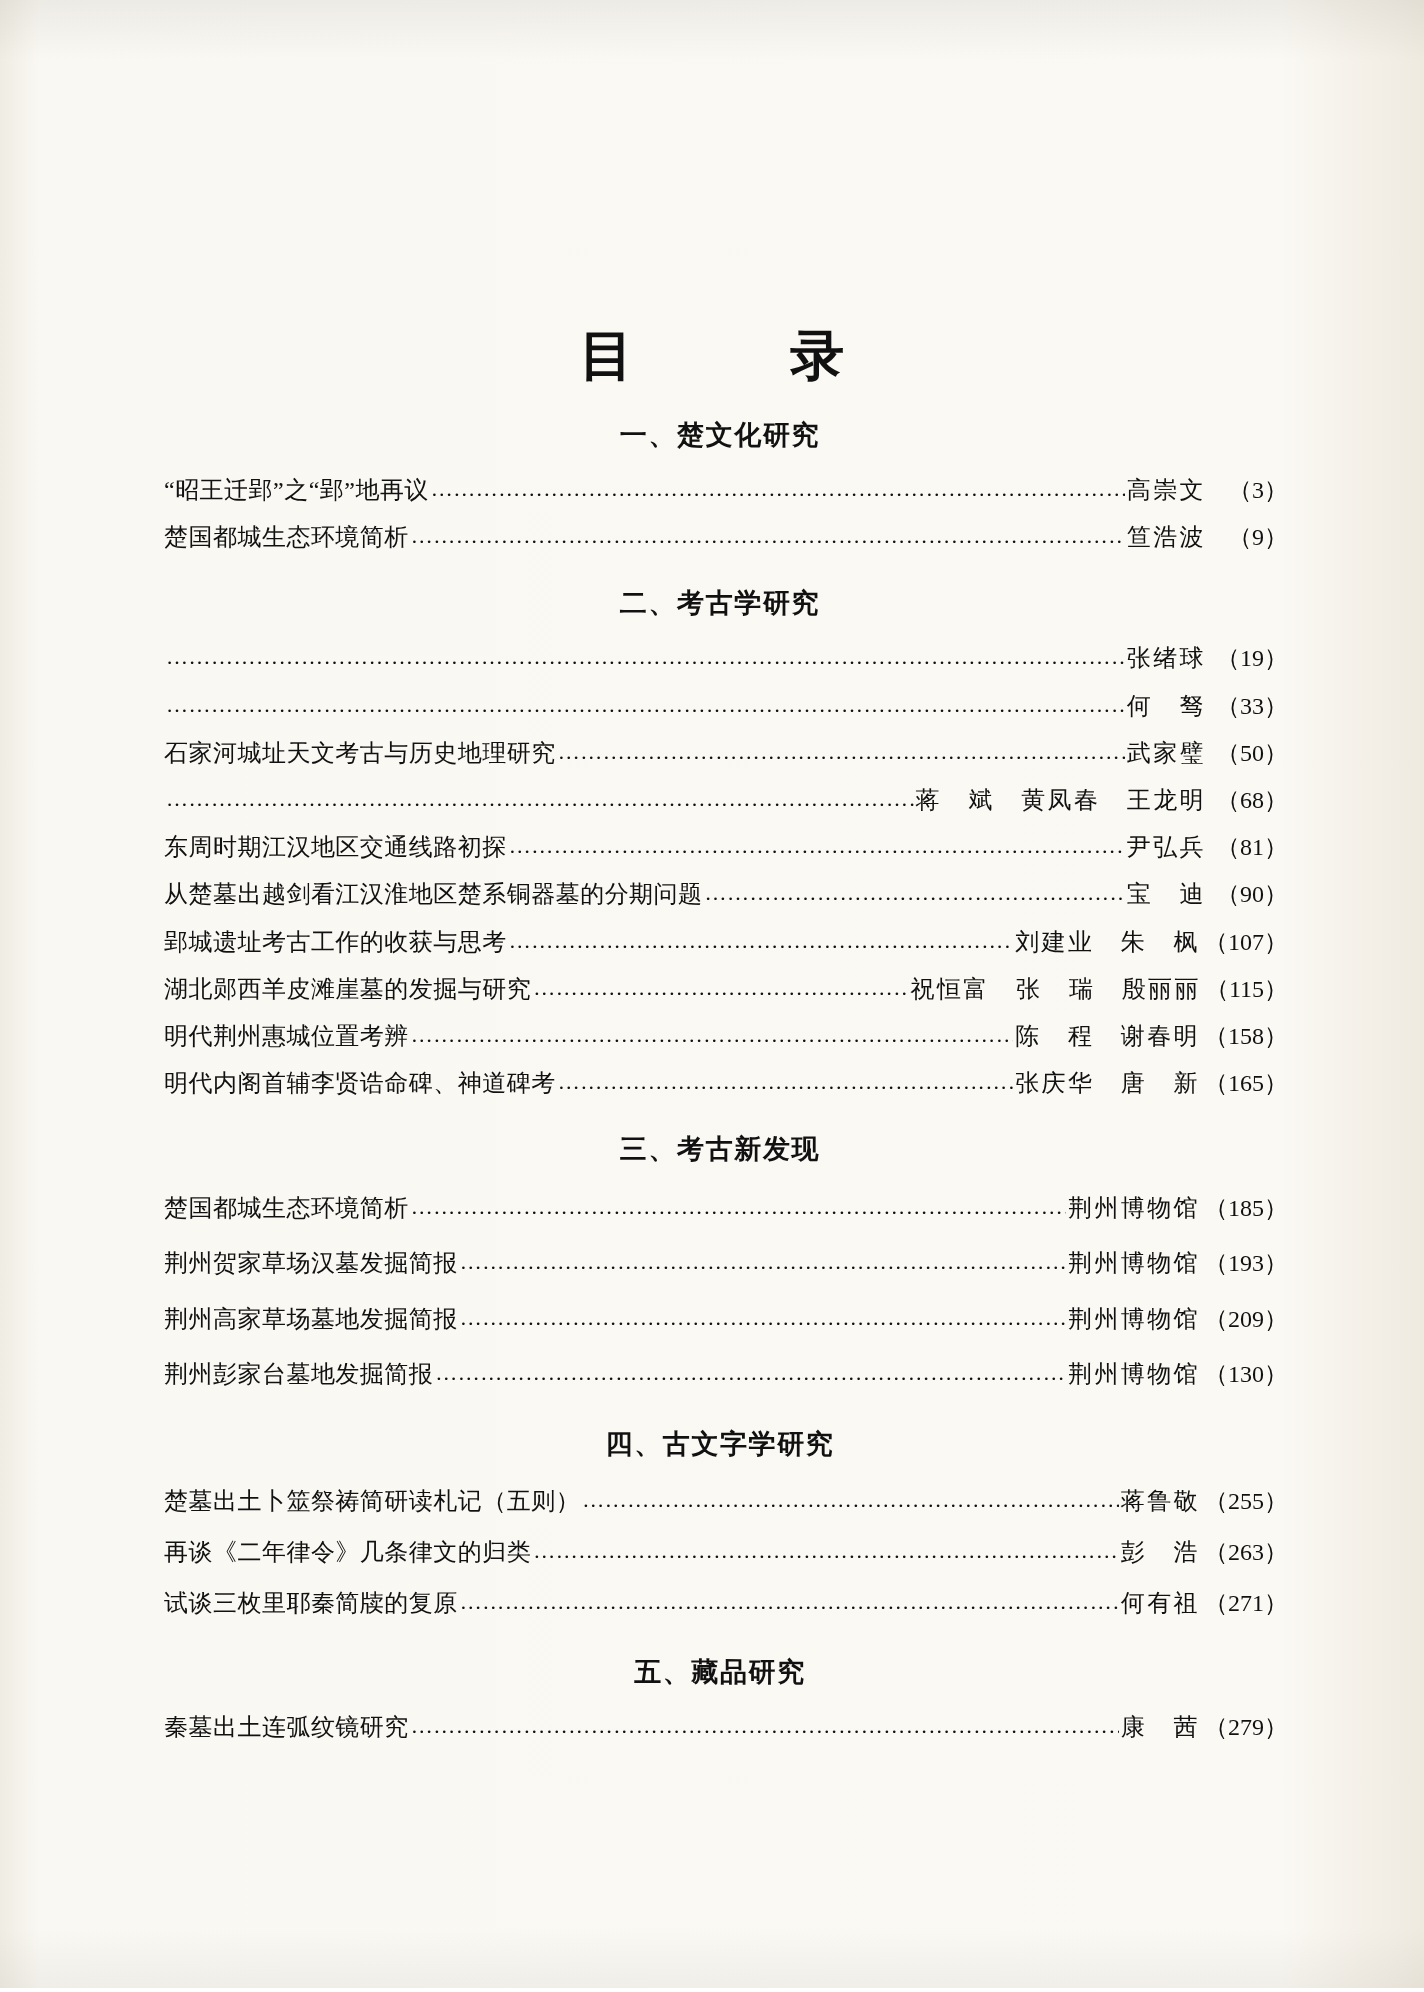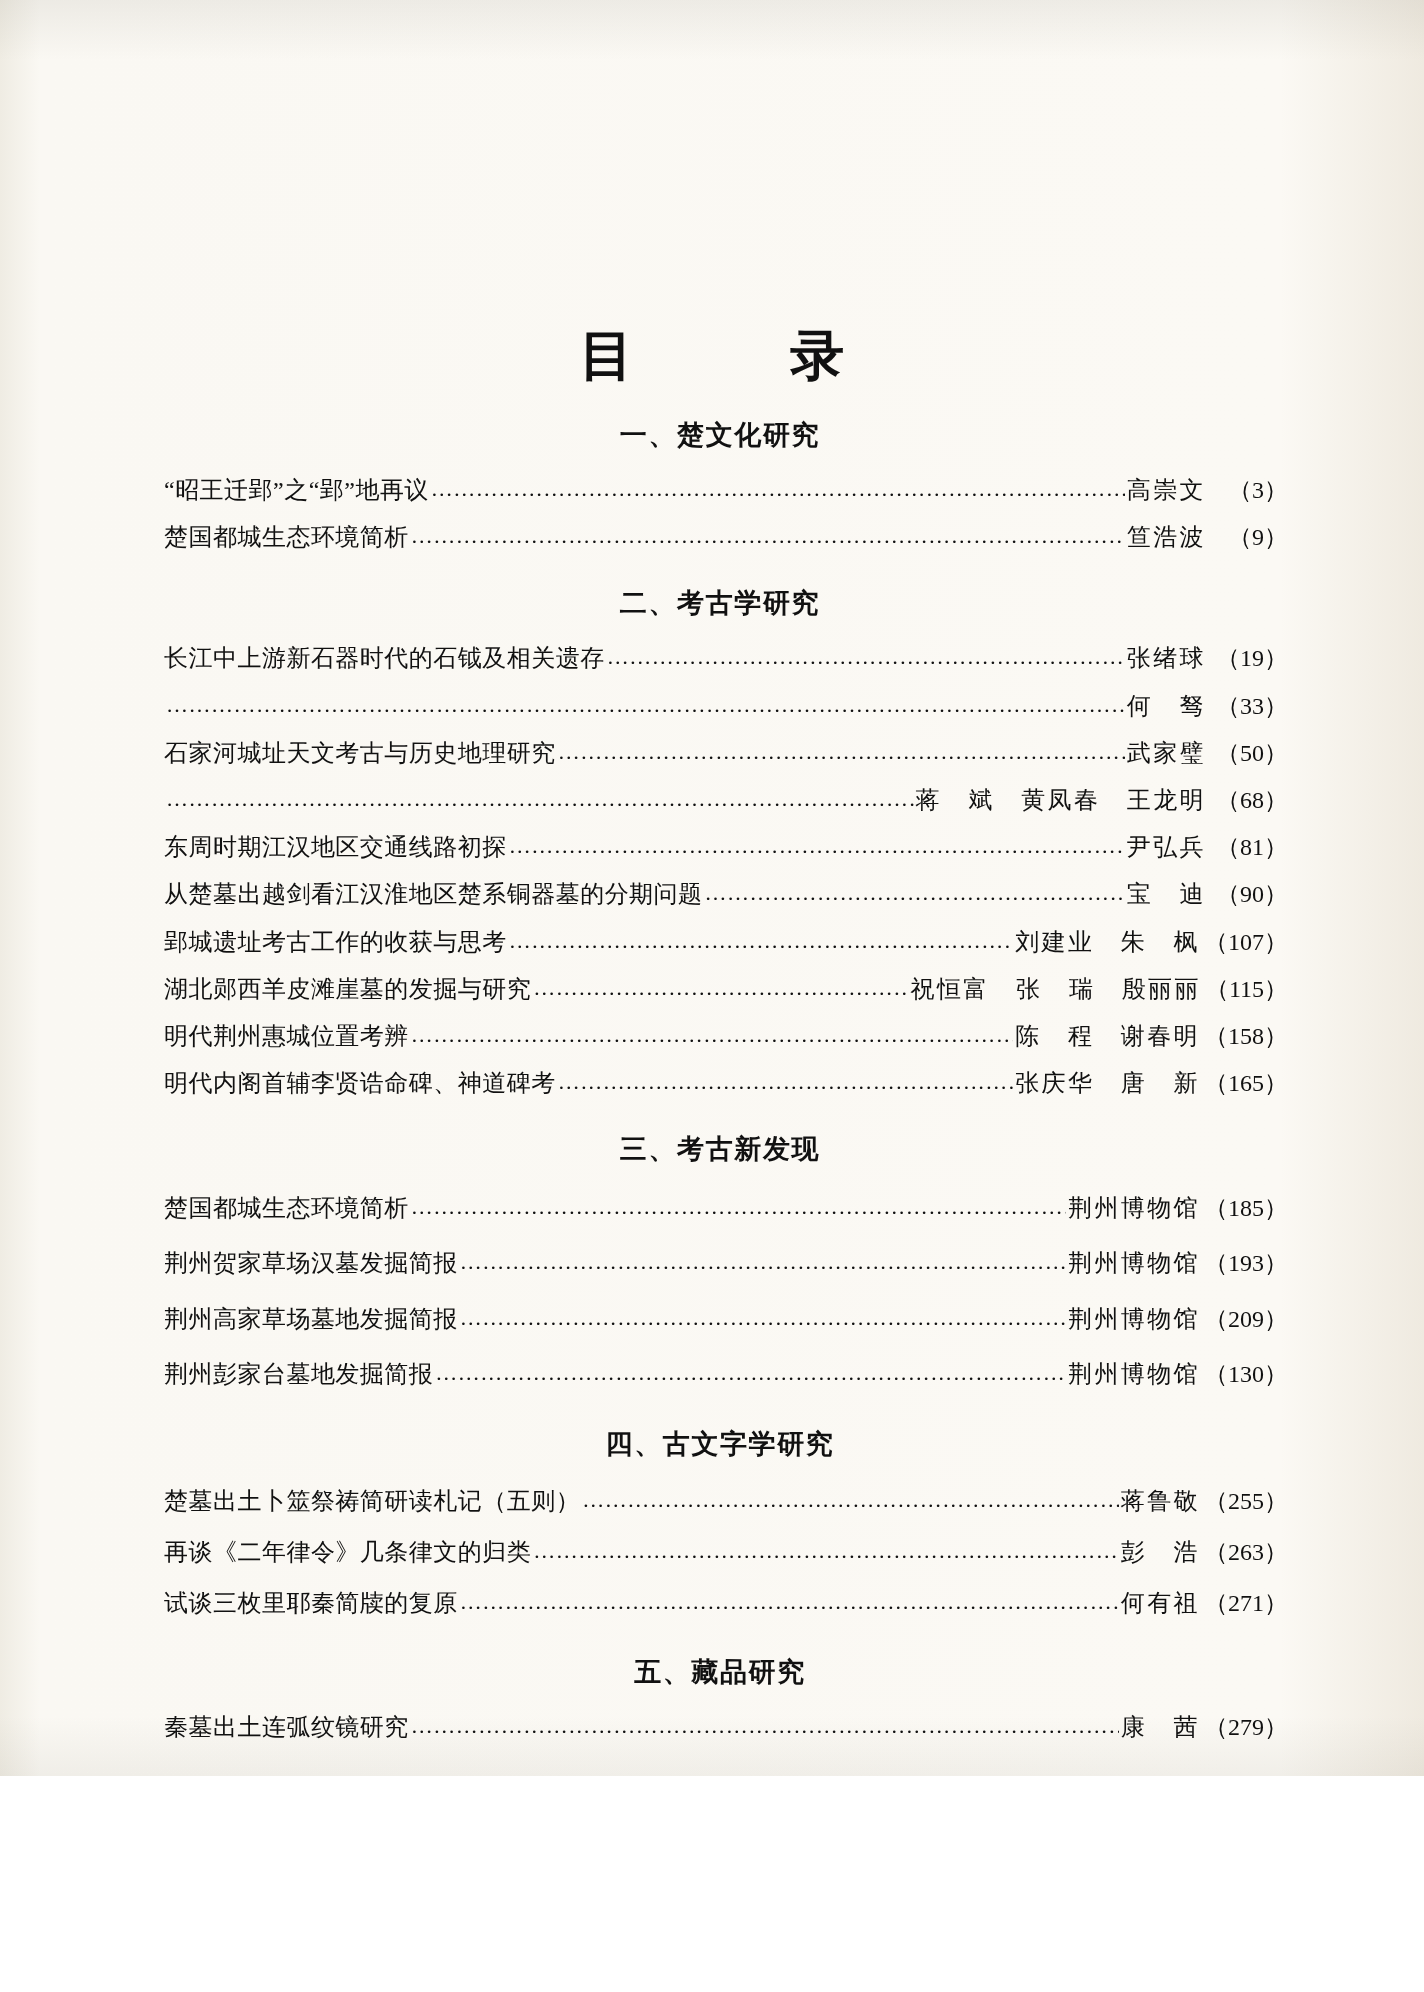--- a/index.html
+++ b/index.html
@@ -9,21 +9,21 @@
   body {
     width: 1424px;
     height: 1992px;
     background: #ffffff;
     font-family: "Liberation Serif", "DejaVu Serif", serif;
     overflow: hidden;
   }
   .page {
     position: relative;
     width: 1424px;
-    height: 1776px;
+    height: 1988px;
     background: #f7f5ef;
     background-image:
       linear-gradient(to right, #efece3 0px, #faf8f3 40px, #fbf9f4 1280px, #efeae0 1424px);
   }
   
   .page::before {
     content: "";
     position: absolute;
     left: 0; top: 0; right: 0; bottom: 0;
     pointer-events: none;
@@ -134,21 +134,20 @@
             <span class="e-page">（9）</span>
           </span>
         </div>
       </div>
     </div>
 
     <div class="section sec-2">
       <div class="section-title">二、考古学研究</div>
       <div class="list">
         <div class="entry">
-          <span class="e-title">长江中上游新石器时代的石钺及相关遗存</span>
           <span class="e-dots">……………………………………………………………………………………………………………………………………………………</span>
           <span class="e-right">
             <span class="e-authors">张绪球</span>
             <span class="e-page">（19）</span>
           </span>
         </div>
         <div class="entry">
           <span class="e-dots">……………………………………………………………………………………………………………………………………………………</span>
           <span class="e-right">
             <span class="e-authors">何　驽</span>

